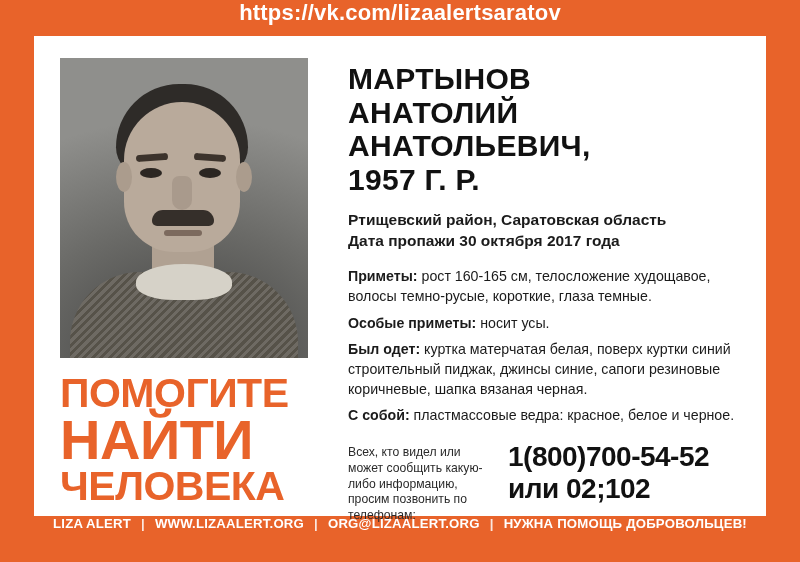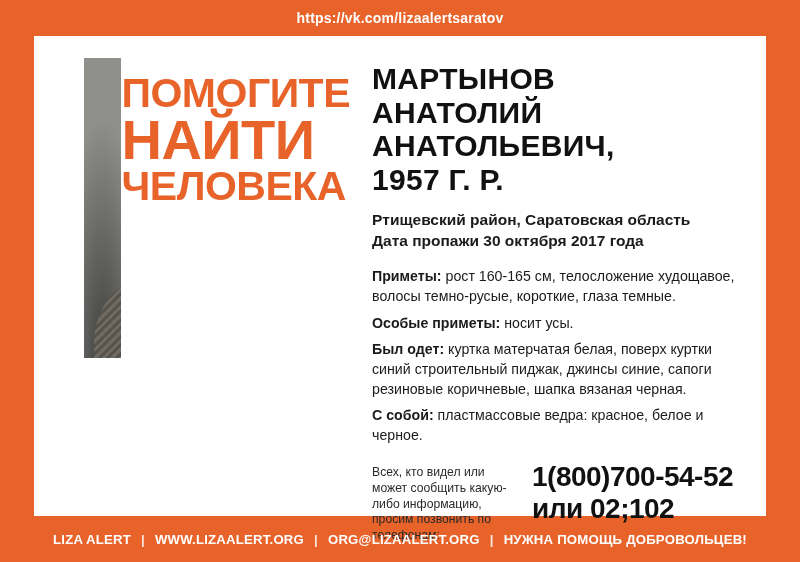--- a/index.html
+++ b/index.html
@@ -16,45 +16,43 @@
   .poster {
     position: relative;
     width: 800px;
     height: 562px;
     background: #e8632a;
     box-sizing: border-box;
   }
   .url-bar {
     height: 36px;
     display: flex;
-    align-items: center;
     justify-content: center;
     color: #ffffff;
-    font-size: 14px;
+    font-size: 22px;
     font-weight: bold;
     letter-spacing: 0.2px;
   }
   .card {
     position: absolute;
     left: 34px;
     top: 36px;
     width: 732px;
     height: 480px;
     background: #ffffff;
     display: flex;
     flex-direction: row;
     box-sizing: border-box;
   }
   .left-col {
     width: 292px;
     padding: 22px 0 0 26px;
     box-sizing: border-box;
     display: flex;
-    flex-direction: row;
-    margin-left: 24px;
+    flex-direction: column;
   }
   .photo {
     width: 248px;
     height: 300px;
     background: linear-gradient(160deg, #8d8d8a 0%, #6f6f6c 40%, #565654 100%);
     position: relative;
     overflow: hidden;
     border: 0;
   }
   
@@ -220,21 +218,21 @@
   .phones {
     font-size: 28px;
     font-weight: bold;
     line-height: 1.12;
     letter-spacing: -0.5px;
     color: #111;
   }
   .footer {
     position: absolute;
     left: 0;
-    bottom: 0;
+    bottom: 16px;
     width: 800px;
     height: 46px;
     display: flex;
     align-items: center;
     justify-content: center;
     color: #ffffff;
     font-size: 13.2px;
     font-weight: bold;
     letter-spacing: 0.2px;
   }

